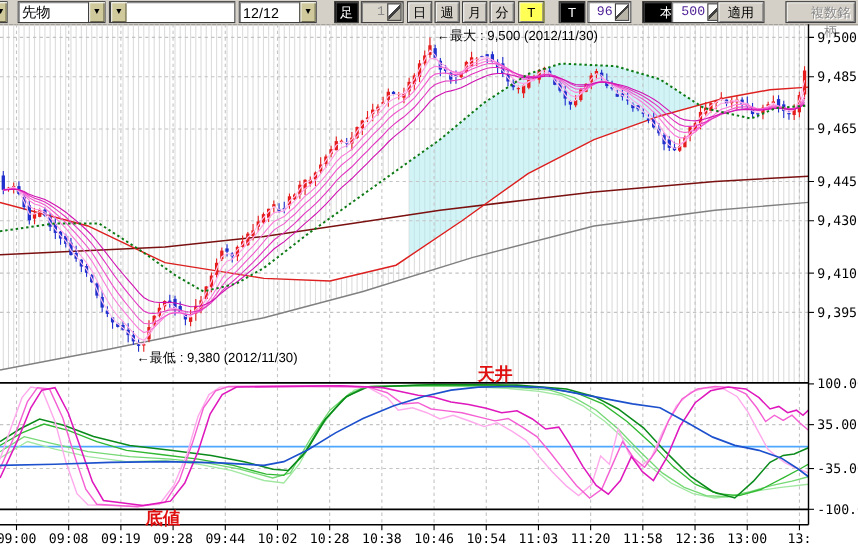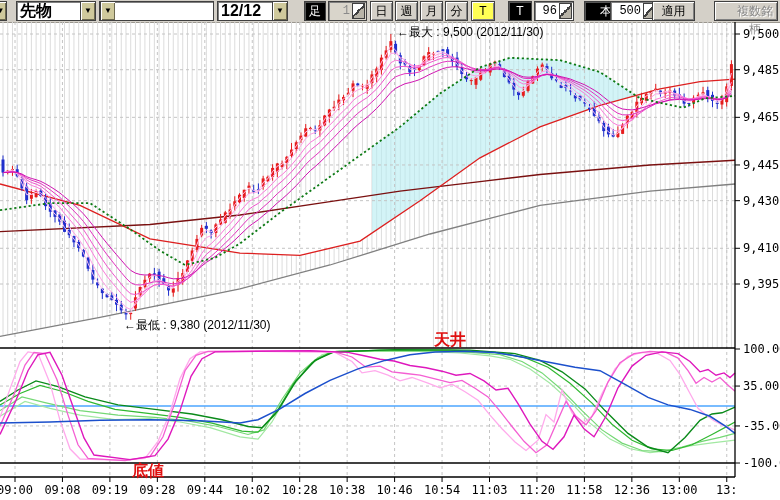--- a/index.html
+++ b/index.html
@@ -4,34 +4,34 @@
 <style>
   html,body{margin:0;padding:0;background:#fff;}
   .app{position:relative;width:780px;height:500px;overflow:hidden;background:#fff;
        font-family:"Liberation Sans",sans-serif;}
   
   .toolbar{position:absolute;left:0;top:0;width:780px;height:22px;background:#d4d0c8;
            border-bottom:1px solid #9a968e;}
   .toolbar *{box-sizing:border-box;}
   .combo{position:absolute;top:1px;height:20px;background:#fff;border:1px solid #404040;
          box-shadow:inset 1px 1px 0 #808080;display:flex;align-items:center;}
-  .cval{flex:1;font-size:16px;padding-left:3px;color:#000;white-space:nowrap;overflow:hidden;font-weight:bold;}
+  .cval{flex:1;font-size:13px;padding-left:3px;color:#000;white-space:nowrap;overflow:hidden;}
   .cbtn{width:15px;height:18px;background:#cfc99c;border-left:1px solid #404040;
         box-shadow:inset 1px 1px 0 #fff, inset -1px -1px 0 #6e6a50;
         font-size:8px;line-height:18px;text-align:center;color:#000;}
   .btn{position:absolute;top:1px;height:20px;background:#d4d0c8;border:1px solid #404040;
        box-shadow:inset 1px 1px 0 #fff, inset -1px -1px 0 #808080;
        font-size:12px;text-align:center;line-height:18px;color:#000;}
   .btnk{background:#000;color:#fff;box-shadow:inset 1px 1px 0 #555, inset -1px -1px 0 #000;}
   .btny{background:#ffff55;}
   .btndis{color:#8a8a8a;text-shadow:1px 1px 0 #fff;padding-left:18px;}
   .spin{position:absolute;top:1px;height:20px;background:#fff;border:1px solid #404040;
         box-shadow:inset 1px 1px 0 #808080;display:flex;align-items:center;}
   .spindis{background:#d9d5cb;}
-  .sval{flex:1;font-size:12px;text-align:right;padding-right:2px;color:#000000;
+  .sval{flex:1;font-size:12px;text-align:right;padding-right:2px;color:#4c1d95;
         font-family:"Liberation Mono",monospace;}
   .spindis .sval{color:#8a8a8a;}
   .diag{width:13px;height:16px;margin-right:1px;border:1px solid #404040;
         background:linear-gradient(135deg,#ffffff 44%,#404040 44%,#404040 56%,#b8b4a8 56%);}
   
   #chart{position:absolute;left:0;top:22px;}
   text{font-family:"DejaVu Sans Mono","Liberation Mono",monospace;}
   .jp{font-family:"Liberation Sans",sans-serif;}
 </style>
 </head>

